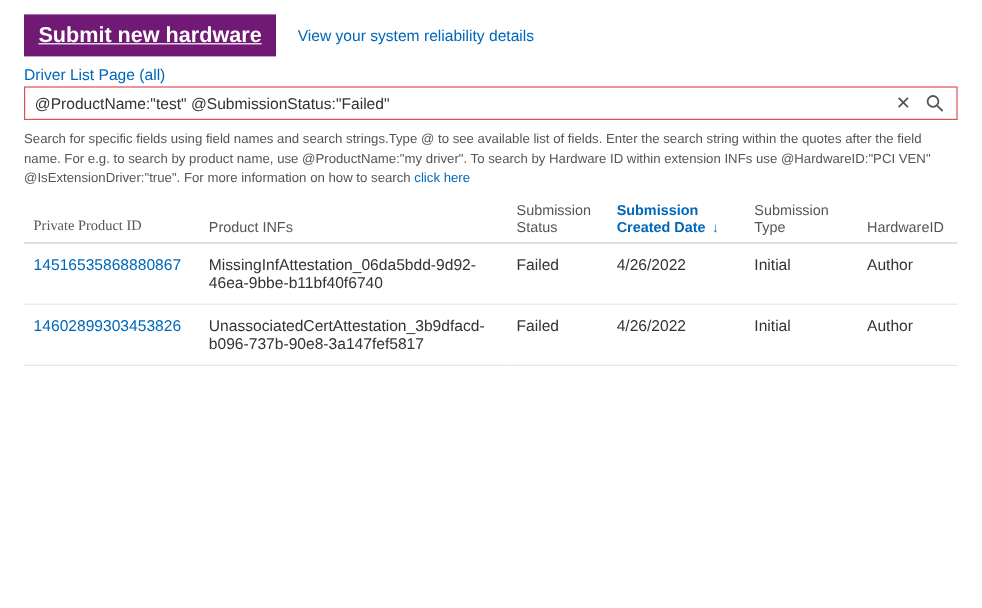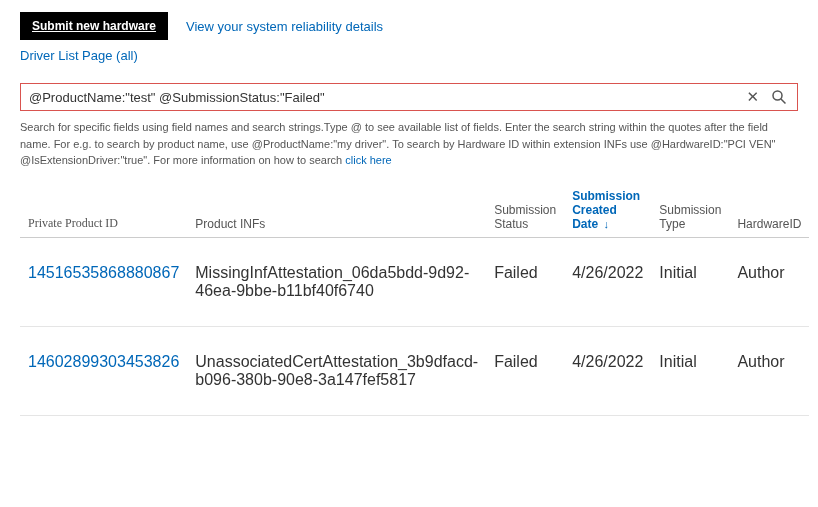--- a/index.html
+++ b/index.html
@@ -14,44 +14,44 @@
     }
 
     
     .header-row {
       display: flex;
       align-items: center;
       gap: 18px;
       margin-bottom: 8px;
     }
     .btn-submit {
-      background: #000000;
+      background: #701a75;
       color: #fff;
       border: none;
       padding: 7px 12px;
-      font-size: 12px;
+      font-size: 18px;
       font-weight: 600;
       cursor: pointer;
       text-decoration: underline;
       white-space: nowrap;
     }
     .link-reliability {
       color: #0067b8;
       text-decoration: none;
       font-size: 13px;
       cursor: pointer;
     }
 
     .link-driver-list {
       color: #0067b8;
       text-decoration: none;
       font-size: 13px;
       cursor: pointer;
       display: inline-block;
-      margin-bottom: 20px;
+      margin-bottom: 2px;
     }
 
     
     .search-container {
       position: relative;
       border: 1.5px solid #d9534f;
       display: flex;
       align-items: center;
       padding: 4px 8px;
       margin-bottom: 8px;
@@ -77,21 +77,21 @@
       font-size: 15px;
       padding: 0 2px;
       display: flex;
       align-items: center;
     }
 
     
     .search-help {
       font-size: 11px;
       color: #555;
-      margin-bottom: 14px;
+      margin-bottom: 4px;
       line-height: 1.5;
     }
     .search-help a {
       color: #0067b8;
       text-decoration: none;
     }
 
     
     .data-table {
       width: 100%;
@@ -110,22 +110,22 @@
     }
     .data-table th.active-sort {
       color: #0067b8;
       font-weight: 700;
     }
     .sort-arrow {
       font-size: 11px;
       margin-left: 2px;
     }
     .data-table td {
-      padding: 26px 8px;
-      font-size: 16px;
+      padding: 10px 8px;
+      font-size: 13px;
       vertical-align: top;
     }
     .data-table tbody tr {
       border-bottom: 1px solid #e5e5e5;
     }
     .cell-link {
       color: #0067b8;
       text-decoration: none;
       cursor: pointer;
     }
@@ -198,21 +198,21 @@
   <tr>
         <td><a href="#" class="cell-link">14516535868880867</a></td>
         <td>MissingInfAttestation_06da5bdd-9d92-46ea-9bbe-b11bf40f6740</td>
         <td>Failed</td>
         <td>4/26/2022</td>
         <td>Initial</td>
         <td>Author</td>
       </tr>
       <tr>
         <td><a href="#" class="cell-link">14602899303453826</a></td>
-        <td>UnassociatedCertAttestation_3b9dfacd-b096-380b-90e8-3a147fef5817</td>
+        <td>UnassociatedCertAttestation_3b9dfacd-b096-737b-90e8-3a147fef5817</td>
         <td>Failed</td>
         <td>4/26/2022</td>
         <td>Initial</td>
         <td>Author</td>
       </tr>
     </tbody>
 </table>
 
 
 

